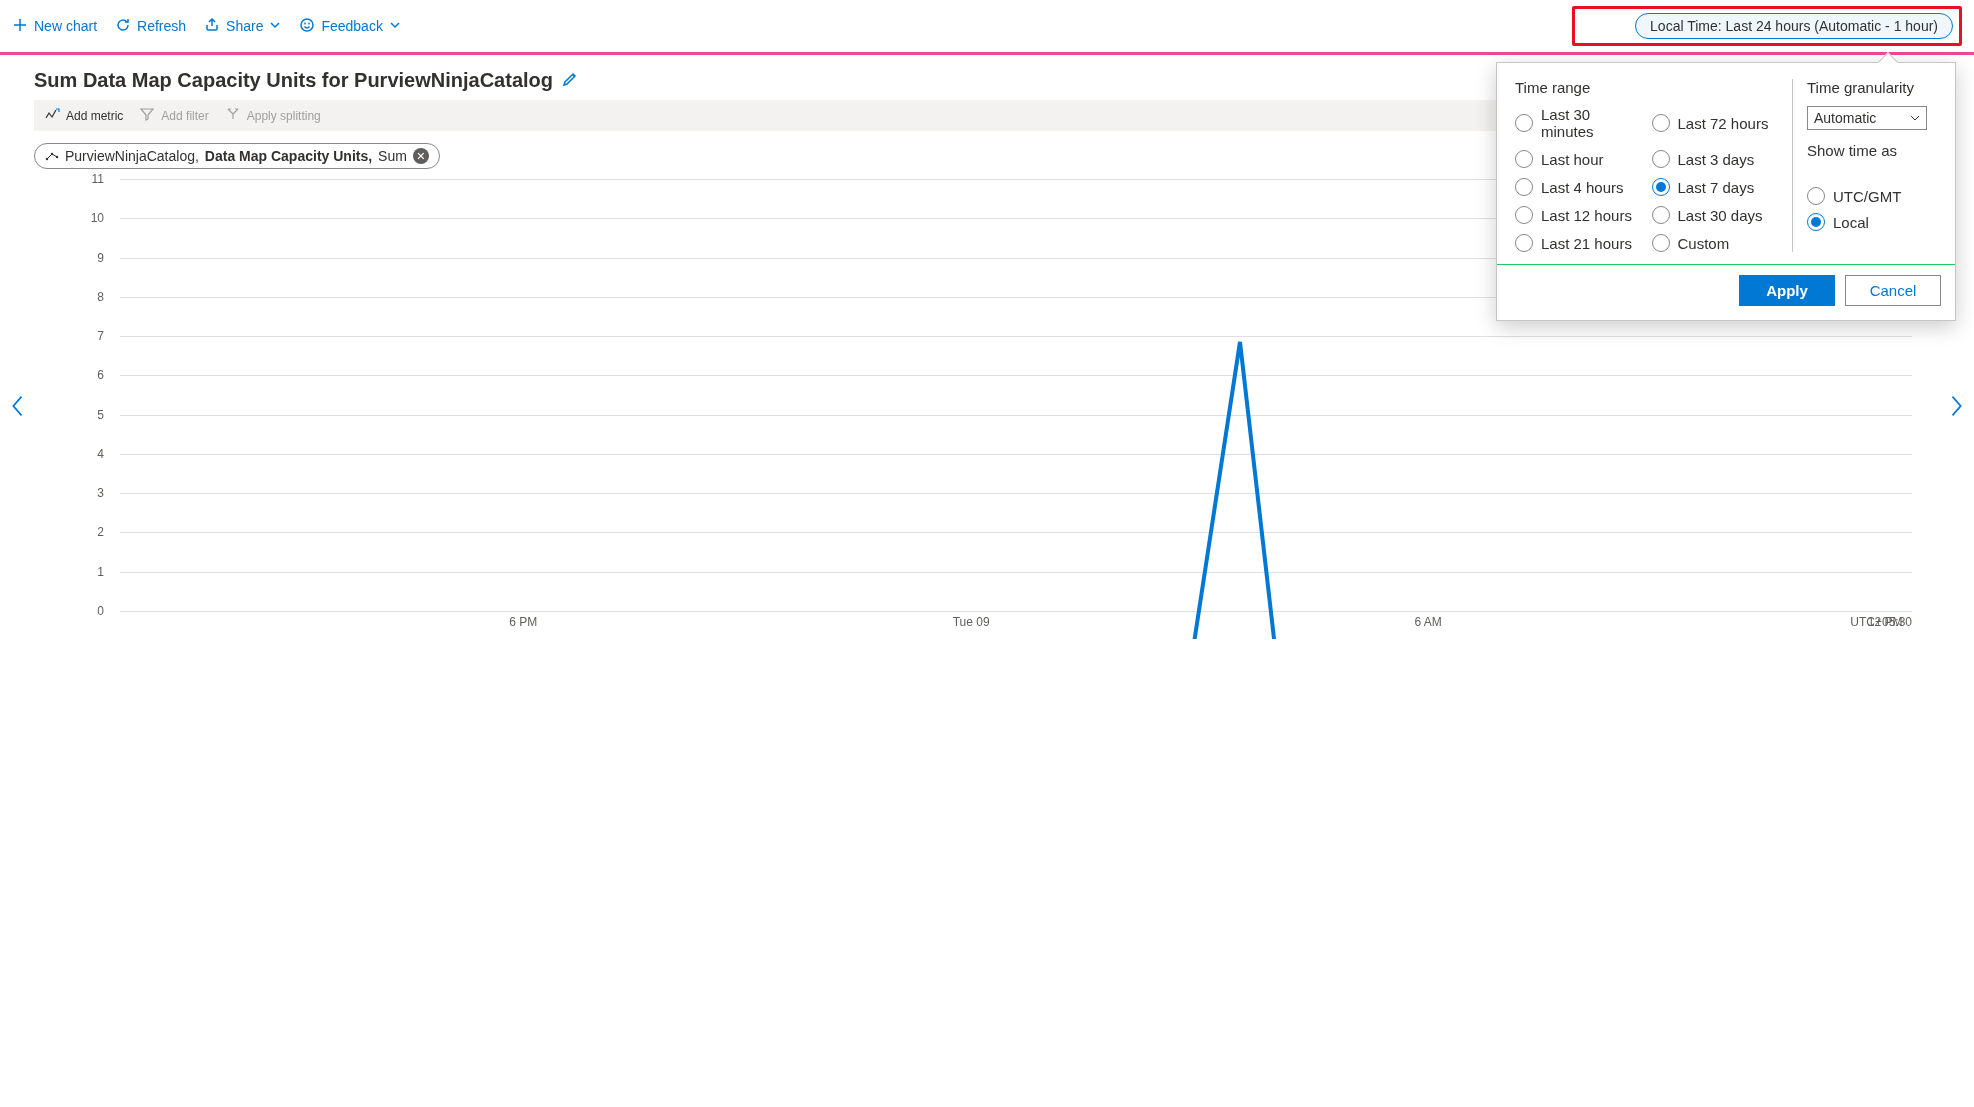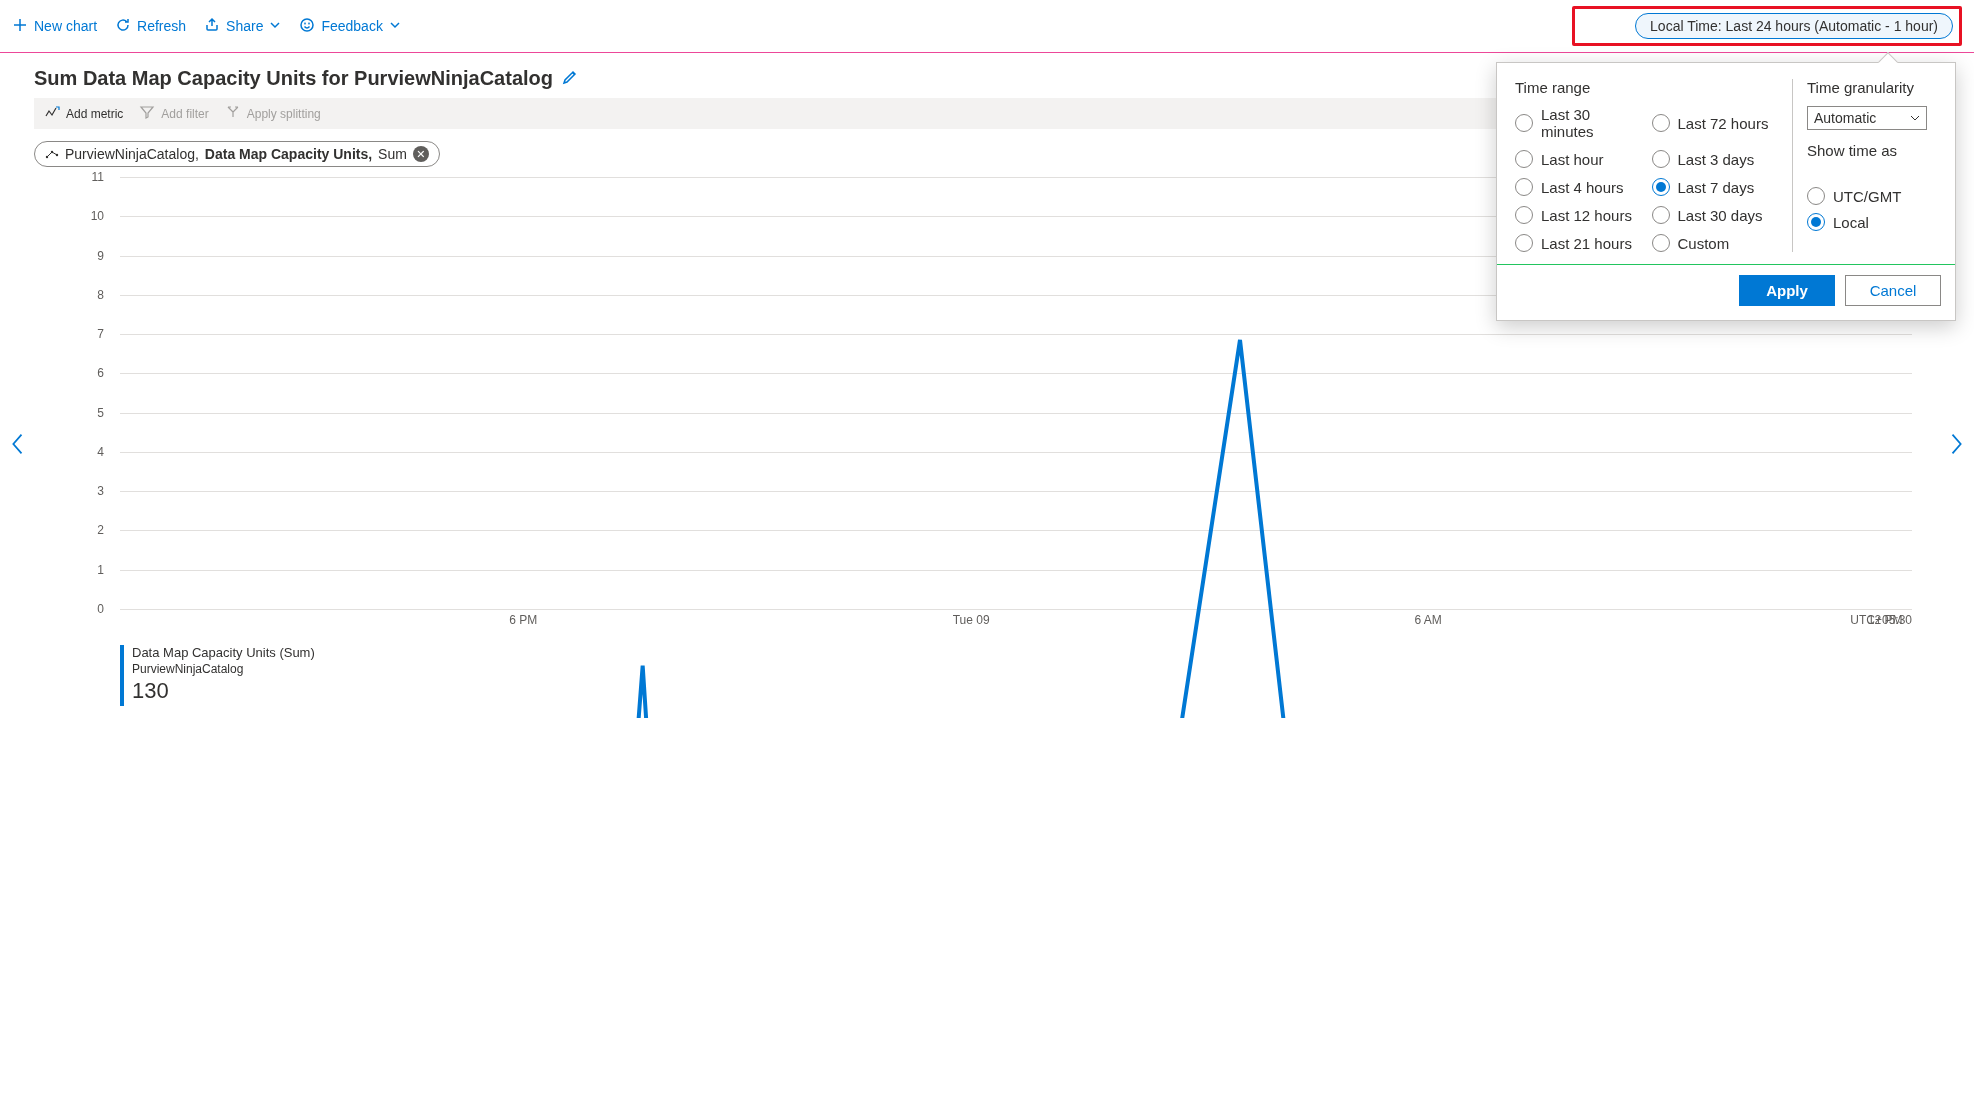--- a/index.html
+++ b/index.html
@@ -1,18 +1,18 @@
 <!DOCTYPE html>
 <html><head>
 <meta charset="utf-8">
 <style>
   * { box-sizing: border-box; }
   html, body { margin:0; padding:0; font-family: "Segoe UI", -apple-system, Helvetica, Arial, sans-serif; font-size:14px; color:#323130; background:#fff; }
   
-  .toolbar { display:flex; align-items:center; padding:6px 12px; border-bottom:1px solid #ec4899; }
+  .toolbar { display:flex; align-items:center; padding:6px 12px; border-bottom:3px solid #ec4899; }
   .tb-item { display:flex; align-items:center; gap:6px; color:#0078d4; margin-right:18px; cursor:pointer; font-size:14px; }
   .tb-item svg { width:16px; height:16px; stroke:#0078d4; fill:none; stroke-width:1.5; }
   .chev svg { width:12px; height:12px; }
   .time-pill-wrap { margin-left:auto; border:3px solid #e81123; padding:4px 6px 4px 60px; border-radius:2px; }
   .time-pill { border:1px solid #0078d4; background:#eff6fc; color:#323130; border-radius:16px; padding:4px 14px; font-size:14px; cursor:pointer; }
   
   .title-row { display:flex; align-items:center; gap:8px; padding:14px 34px 8px; }
   .title { font-size:20px; font-weight:600; }
   .edit-ico svg { width:18px; height:18px; stroke:#0078d4; fill:none; stroke-width:1.5; }
   
@@ -211,28 +211,20 @@
             <line x1="958.3333333333334" y1="727.2727272727273" x2="1000" y2="890.9090909090909" stroke="#0078d4" stroke-width="4" stroke-dasharray="4 5" vector-effect="non-scaling-stroke"></line>
           </svg>
         <div class="x-axis" id="xaxis">
             <div class="x-lab" style="left: 22.5%;">6 PM</div>
             <div class="x-lab" style="left: 47.5%;">Tue 09</div>
             <div class="x-lab" style="left: 73%;">6 AM</div>
             <div class="x-lab" style="left: 98.5%;">12 PM</div>
             <div class="x-tz">UTC+05:30</div>
           </div>
       </div>
-      <div class="legend">
-        <div class="legbar"></div>
-        <div class="legtxt">
-          <div class="leg-title">Data Map Capacity Units (Sum)</div>
-          <div class="leg-sub">PurviewNinjaCatalog</div>
-          <div class="leg-val">130</div>
-        </div>
-      </div>
     </div>
     <div class="nav"><svg viewBox="0 0 16 24">
           <path d="M5 4l7 8-7 8"></path>
         </svg></div>
   </div>
 
   <div class="popover">
     <div class="pop-caret"></div>
     <div class="pop-body">
       <div class="pop-col">

